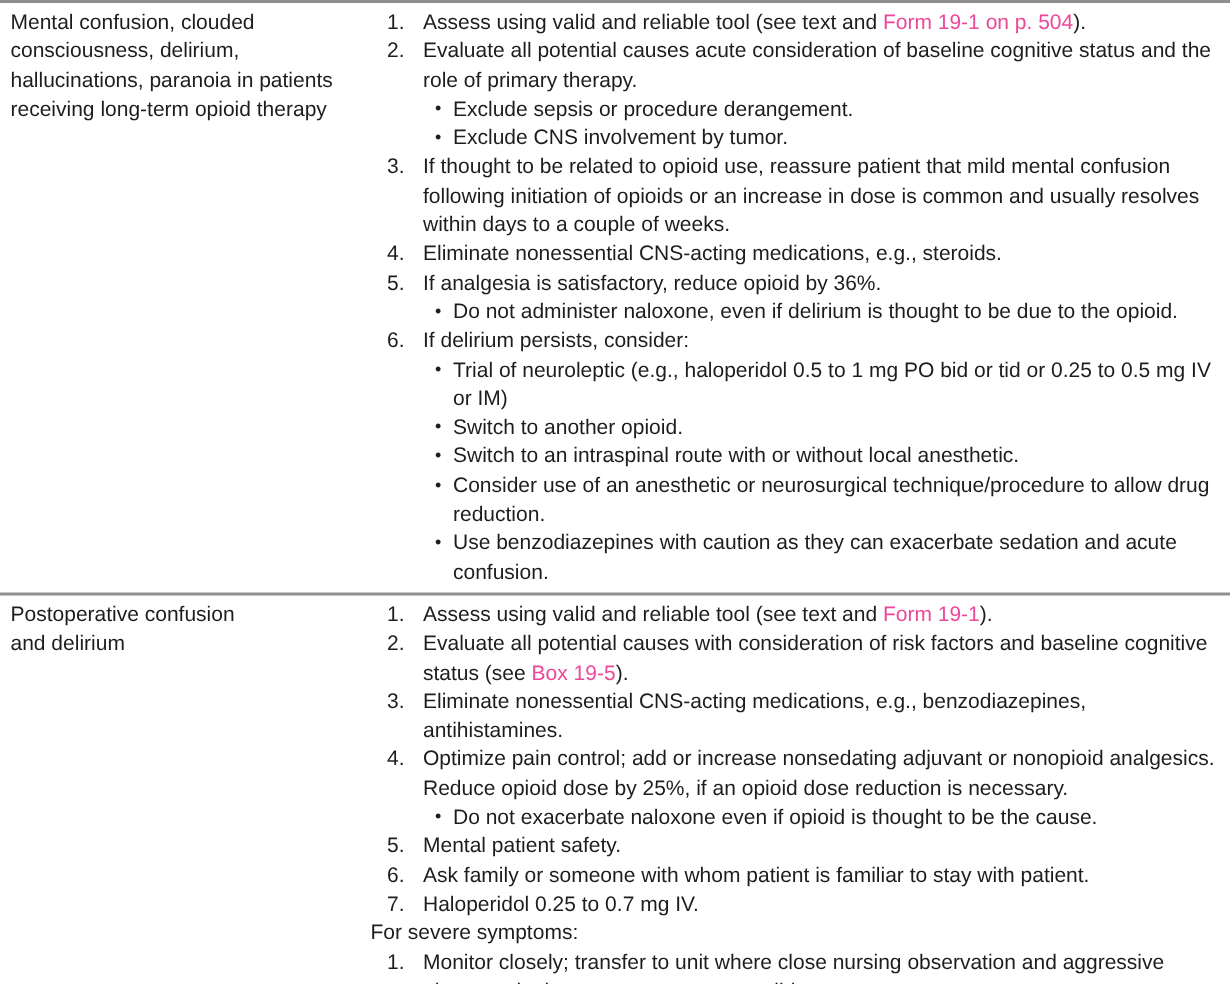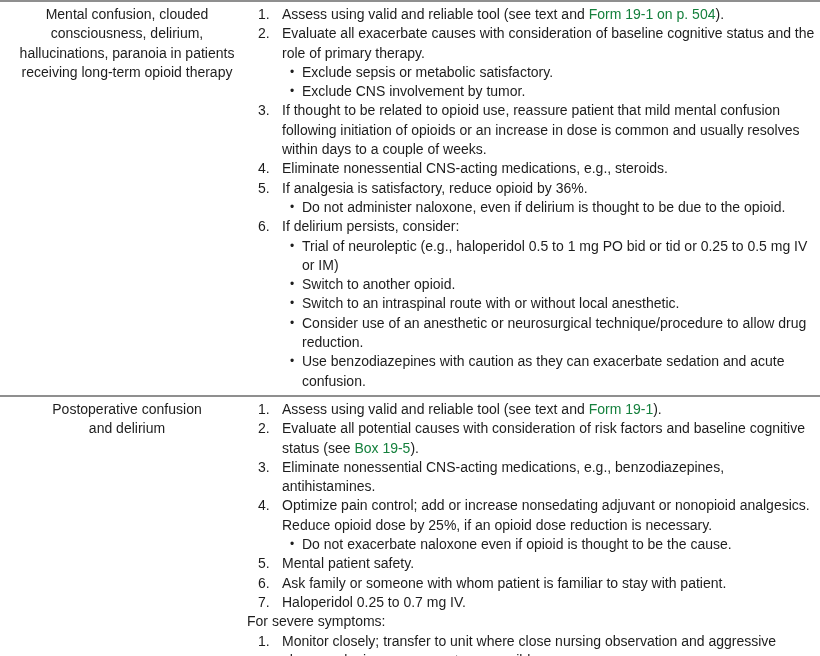--- a/index.html
+++ b/index.html
@@ -28,21 +28,20 @@
     padding: 3px 0 4px 0;
   }
   .row + .row {
     border-top: 2px solid #8f8f8f;
   }
   .cond {
     flex: none;
     width: 240px;
     padding-left: 7px;
     white-space: pre-line;
-    text-align: center;
   }
   .steps {
     flex: 1;
     padding-right: 4px;
   }
   .item {
     display: flex;
   }
   .item.num { padding-left: 11px; }
   .item.bullet { padding-left: 43px; }
@@ -50,21 +49,21 @@
   .marker {
     flex: none;
     width: 24px;
   }
   .item.bullet .marker {
     width: 12px;
     font-size: 12px;
   }
   .txt { flex: 1; }
   a.xref {
-    color: #15803d;
+    color: #ec4899;
     text-decoration: none;
     cursor: pointer;
   }
 </style>
 </head>
 <body>
 
 <div class="page">
   <div class="table">
       <div class="row">
@@ -72,25 +71,25 @@
 consciousness, delirium,
 hallucinations, paranoia in patients
 receiving long-term opioid therapy</div>
         <div class="steps">
           <div class="item num">
             <span class="marker">1.</span>
             <span class="txt"><span>Assess using valid and reliable tool (see text and </span><a class="xref">Form 19-1 on p. 504</a><span>).</span></span>
           </div>
           <div class="item num">
             <span class="marker">2.</span>
-            <span class="txt"><span>Evaluate all exacerbate causes with consideration of baseline cognitive status and the role of primary therapy.</span></span>
+            <span class="txt"><span>Evaluate all potential causes acute consideration of baseline cognitive status and the role of primary therapy.</span></span>
           </div>
           <div class="item bullet">
             <span class="marker">•</span>
-            <span class="txt"><span>Exclude sepsis or metabolic satisfactory.</span></span>
+            <span class="txt"><span>Exclude sepsis or procedure derangement.</span></span>
           </div>
           <div class="item bullet">
             <span class="marker">•</span>
             <span class="txt"><span>Exclude CNS involvement by tumor.</span></span>
           </div>
           <div class="item num">
             <span class="marker">3.</span>
             <span class="txt"><span>If thought to be related to opioid use, reassure patient that mild mental confusion following initiation of opioids or an increase in dose is common and usually resolves within days to a couple of weeks.</span></span>
           </div>
           <div class="item num">

